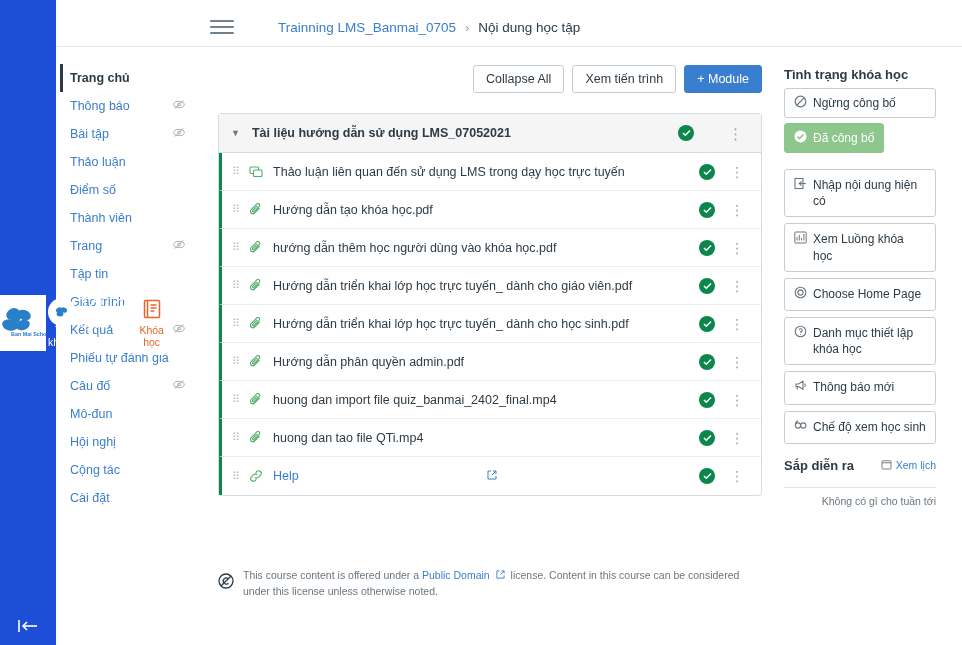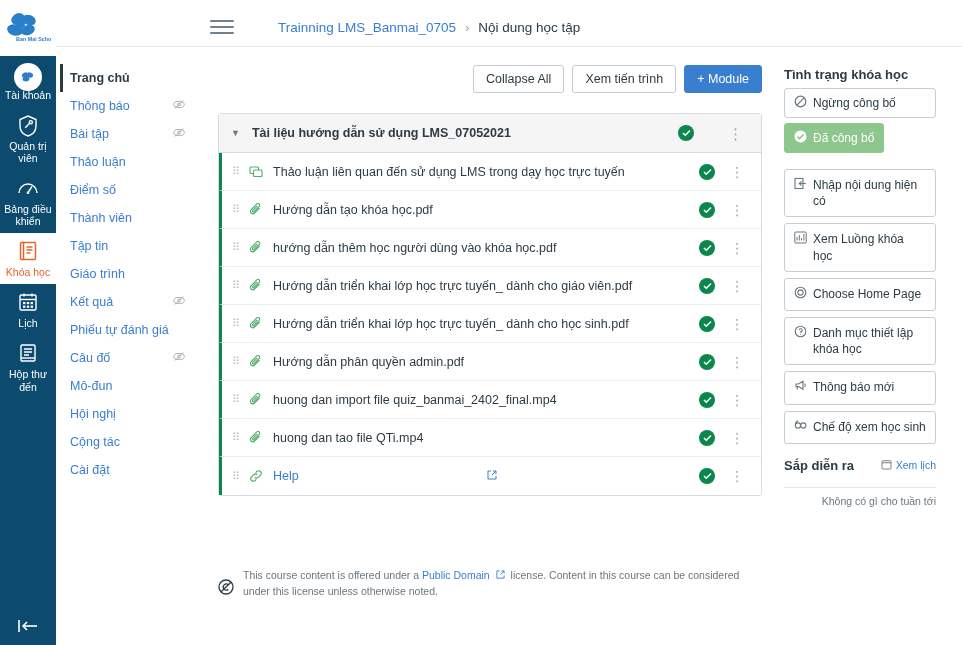--- a/index.html
+++ b/index.html
@@ -9,22 +9,22 @@
     font-family: "Liberation Sans", sans-serif;
     font-size: 12px;
     color: #2d3b45;
     background: #ffffff;
     overflow: hidden;
   }
   .app { position: relative; width: 962px; height: 645px; display: flex; }
 
   
   .globalnav {
-    width: 56px; background: #0c4a6e; color:#fff;
-    display:flex; flex-direction:column; align-items:center;
+    width: 56px; background: #1d4ed8; color:#fff;
+    display:flex; align-items:center;
     flex: 0 0 56px; position: relative;
   }
   .brand {
     height: 56px; width:56px; background:#fff;
     display:flex; align-items:center; justify-content:center;
   }
   .brand svg { display:block; }
   .gnav-item {
     width:56px; padding:7px 2px 6px; text-align:center;
     color:#ffffff; cursor:pointer; line-height:1.15;
@@ -98,21 +98,21 @@
   .mrow:last-child { border-bottom:none; }
   .drag { color:#b8bfc4; letter-spacing:-1px; font-size:11px; cursor:grab; line-height:9px; }
   .mico { color:#4fae6a; display:flex; align-items:center; }
   .mtitle { flex:1 1 auto; font-size:12.5px; color:#2d3b45; }
   .mtitle.link { color:#3a7ecf; cursor:pointer; }
   .pub { width:16px;height:16px;border-radius:50%;background:#0b874b;display:flex;align-items:center;justify-content:center;}
   .pub svg { display:block; }
   .kebab { color:#9aa5ad; cursor:pointer; font-size:14px; line-height:1; padding:0 5px; }
 
   .license {
-    display:flex; gap:9px; align-items:flex-end;
+    display:flex; gap:9px; align-items:center;
     margin: 72px 0 0 0; color:#6b7780; font-size:10.5px; line-height:1.5; max-width:560px;
   }
   .license a { color:#3a7ecf; text-decoration:none; cursor:pointer; }
 
   
   .rsb { width:182px; flex:0 0 182px; padding: 6px 8px 0 22px; }
   .rsb h3 { font-size:13px; font-weight:bold; margin:0 0 6px; color:#2d3b45; }
   .status-btn {
     display:flex; align-items:center; gap:6px; border:1px solid #c7cdd1; background:#fff;
     border-radius:3px; padding:6px 9px; font-size:12px; margin-bottom:5px; cursor:pointer;
@@ -267,20 +267,30 @@
     <div class="cn-item">
       <span>Thảo luận</span>
     </div>
     <div class="cn-item">
       <span>Điểm số</span>
     </div>
     <div class="cn-item">
       <span>Thành viên</span>
     </div>
     <div class="cn-item">
+      <span>Trang</span>
+      <span class="eye">
+        <svg width="14" height="11" viewBox="0 0 14 11" fill="none" stroke="#9aa5ad" stroke-width="1">
+            <ellipse cx="7" cy="5.5" rx="5.4" ry="3.2"></ellipse>
+            <circle cx="7" cy="5.5" r="1.5"></circle>
+            <path d="M2.5 9.5 L11.5 1.5"></path>
+          </svg>
+      </span>
+    </div>
+    <div class="cn-item">
       <span>Tập tin</span>
     </div>
     <div class="cn-item">
       <span>Giáo trình</span>
     </div>
     <div class="cn-item">
       <span>Kết quả</span>
       <span class="eye">
         <svg width="14" height="11" viewBox="0 0 14 11" fill="none" stroke="#9aa5ad" stroke-width="1">
             <ellipse cx="7" cy="5.5" rx="5.4" ry="3.2"></ellipse>

